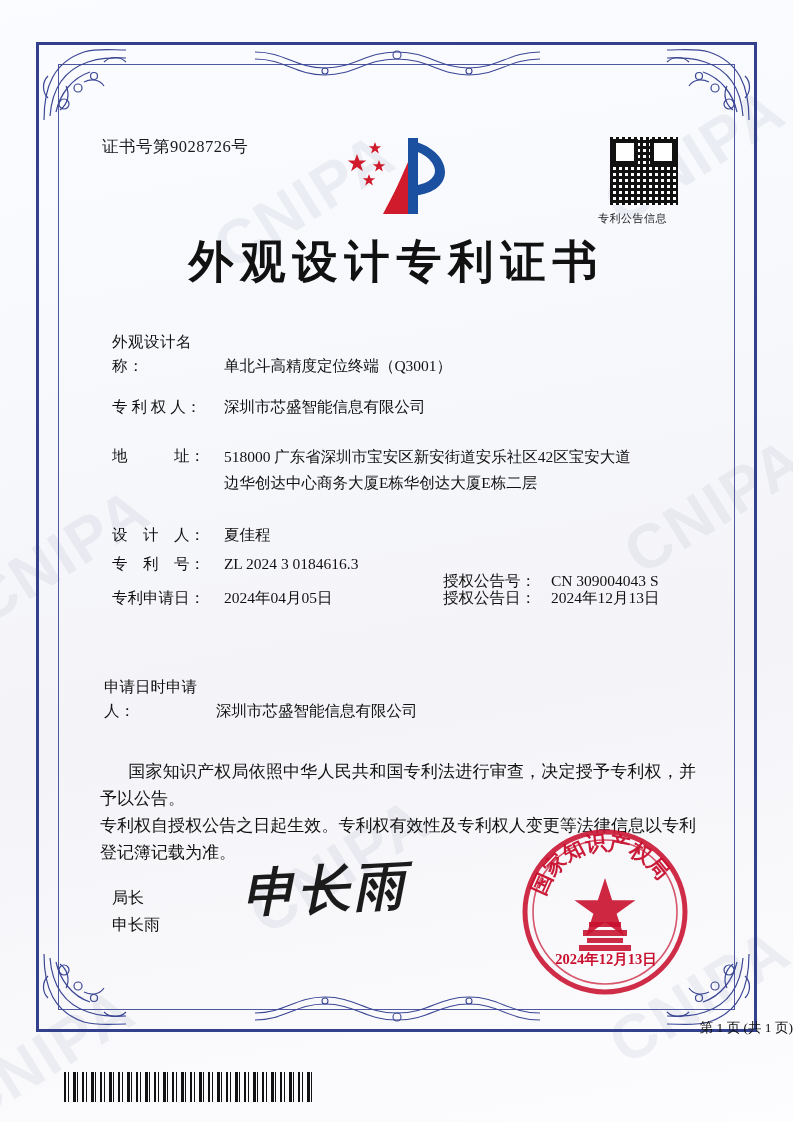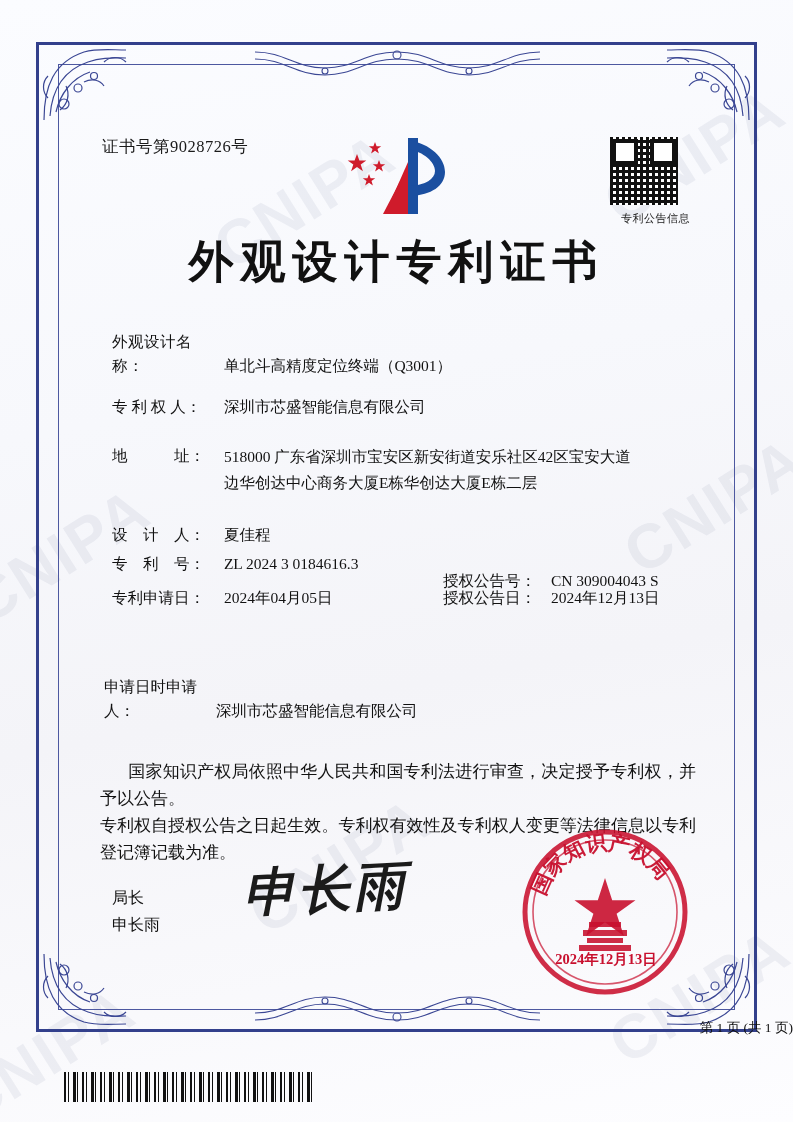--- a/index.html
+++ b/index.html
@@ -94,21 +94,21 @@
   }
   .logo {
     position: absolute;
     left: 345px; top: 132px;
     width: 110px; height: 86px;
   }
   .qr-wrap {
     position: absolute;
     left: 598px; top: 137px;
     width: 92px;
-    text-align: right;
+    text-align: left;
   }
   .qr {
     width: 68px; height: 68px;
     margin: 0 auto;
     background-color: #fff;
     background-image:
       repeating-linear-gradient(0deg, #111 0 3px, transparent 3px 6px),
       repeating-linear-gradient(90deg, #111 0 3px, transparent 3px 6px);
     background-size: 6px 6px, 6px 6px;
     position: relative;

